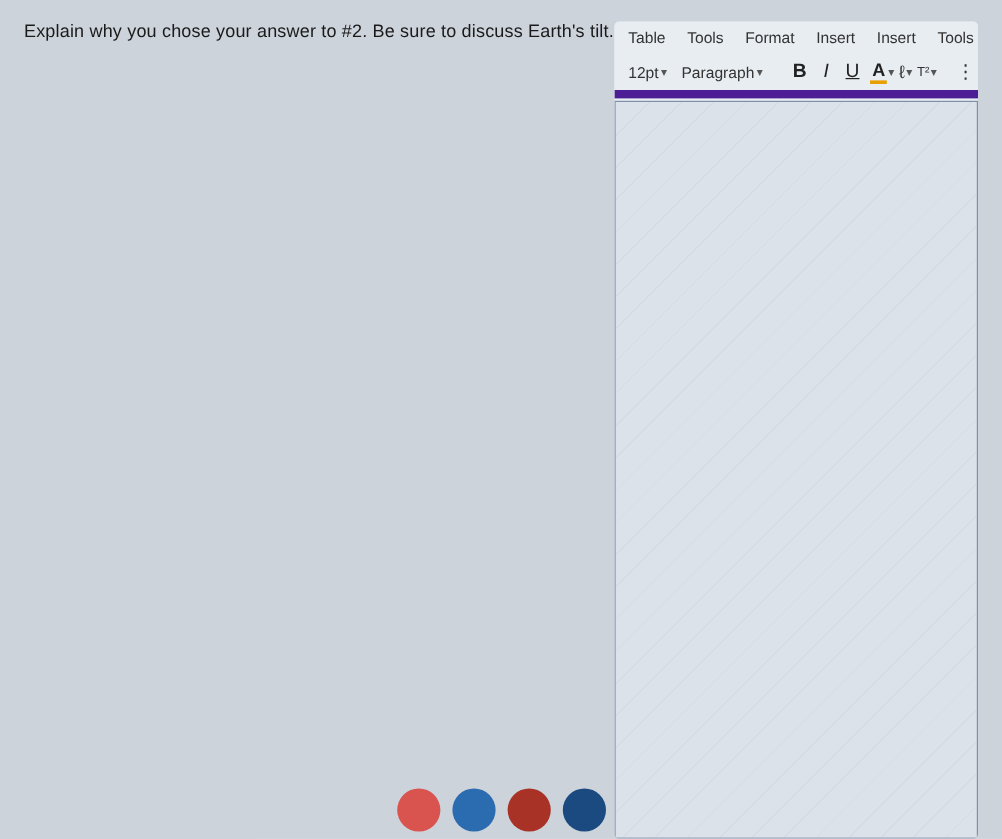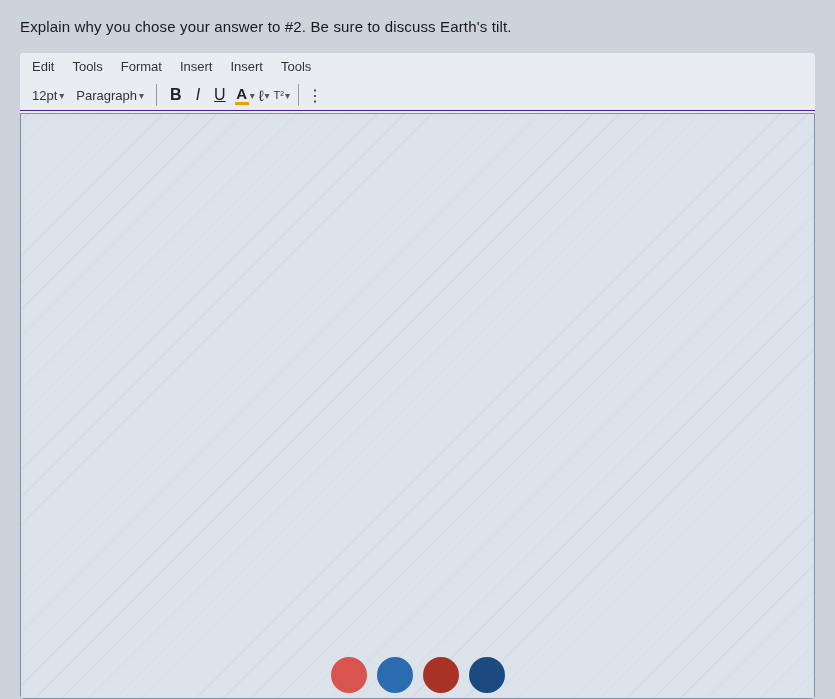--- a/index.html
+++ b/index.html
@@ -16,21 +16,21 @@
       overflow: hidden;
       position: relative;
     }
 
     .page-container {
       width: 835px;
       height: 699px;
       background: #cdd3db;
       position: relative;
       display: flex;
-      flex-direction: column;
+      flex-direction: row;
       padding: 18px 20px 0 20px;
     }
 
     .question-text {
       font-size: 15px;
       color: #1a1a1a;
       margin-bottom: 18px;
       font-family: Arial, sans-serif;
       letter-spacing: 0.01em;
     }
@@ -58,21 +58,21 @@
       color: #333;
       font-size: 13px;
     }
 
     .toolbar {
       display: flex;
       align-items: center;
       padding: 4px 8px;
       background: #e8edf2;
       gap: 4px;
-      border-bottom: 1px solid #4c1d95;
+      border-bottom: 7px solid #4c1d95;
     }
 
     .toolbar-divider {
       width: 1px;
       height: 22px;
       background: #999;
       margin: 0 4px;
     }
 
     .toolbar-dropdown {
@@ -227,21 +227,21 @@
   </style>
 </head>
 <body>
 
 <div class="page-container">
   <p class="question-text">Explain why you chose your answer to #2. Be sure to discuss Earth's tilt.</p>
 
   <div class="editor-container">
 
     <div class="menu-bar">
-      <span class="menu-item">Edit</span>
+      <span class="menu-item">Table</span>
       <span class="menu-item">Tools</span>
       <span class="menu-item">Format</span>
       <span class="menu-item">Insert</span>
       <span class="menu-item">Insert</span>
       <span class="menu-item">Tools</span>
     </div>
 
     <div class="toolbar">
 
       <div class="toolbar-dropdown">

